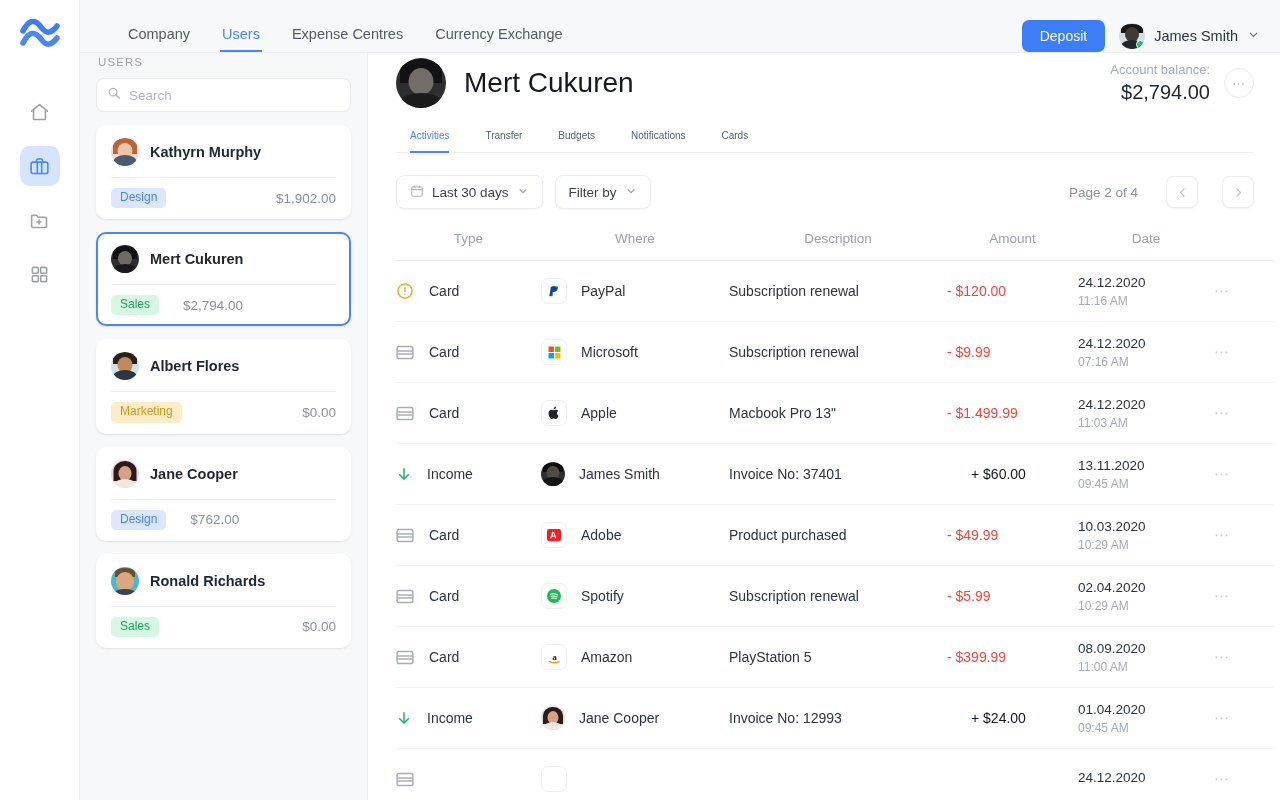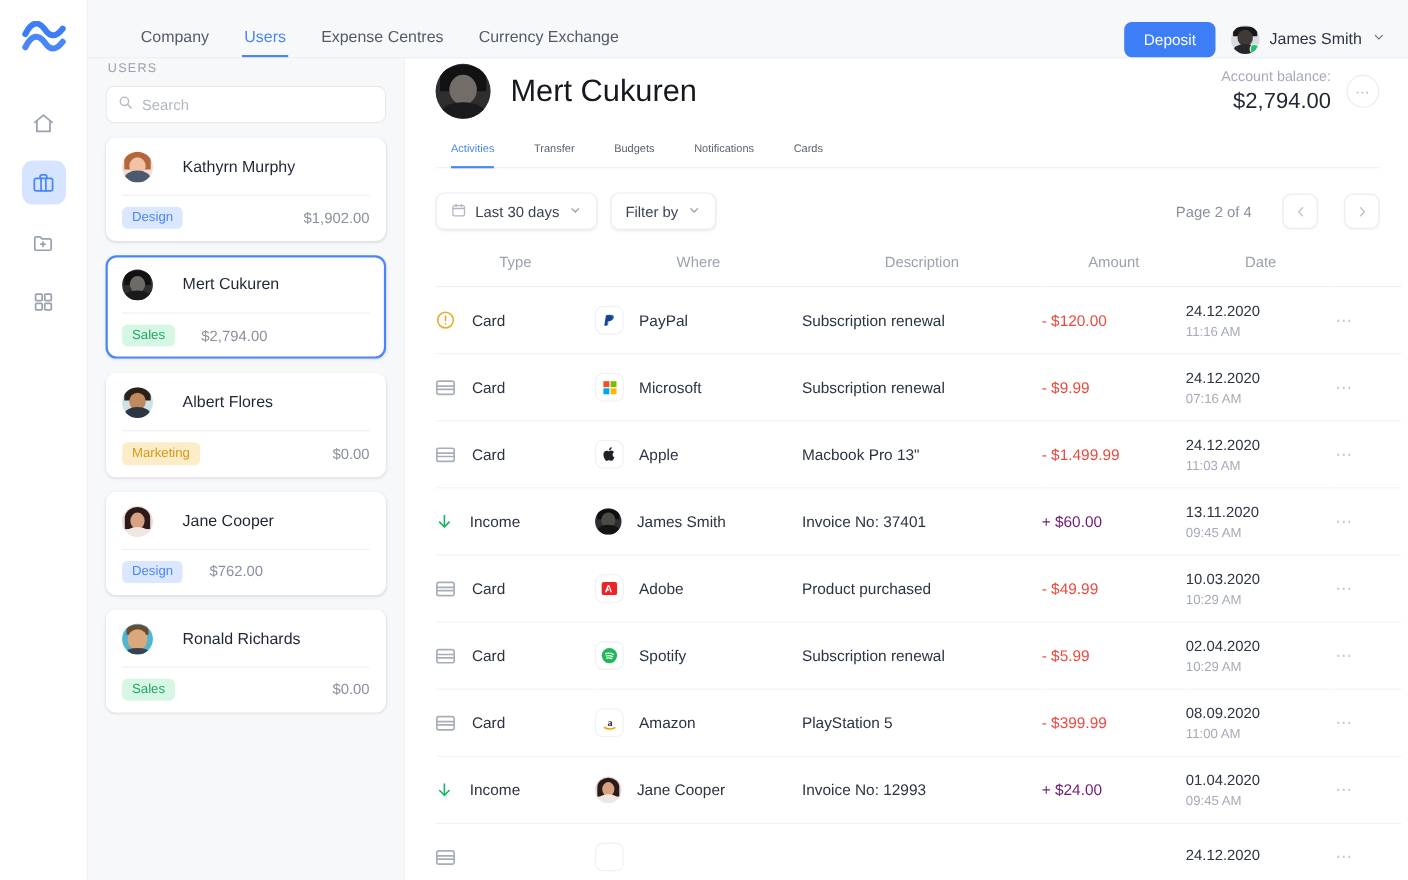--- a/index.html
+++ b/index.html
@@ -48,21 +48,21 @@
   }
   .search-box input::placeholder { color: #b2b8c2; }
 
   .user-card {
     margin-top: 13px; background: #ffffff; border-radius: 10px;
     border: 1px solid transparent;
     box-shadow: 0 1px 3px rgba(30,40,60,.07), 0 1px 1px rgba(30,40,60,.04);
     padding: 12px 14px 10px 14px;
   }
   .user-card.selected { border: 2px solid #4a86f7; padding: 11px 13px 9px 13px; }
-  .uc-top { display: flex; align-items: center; gap: 27px; }
+  .uc-top { display: flex; align-items: center; gap: 11px; font-weight: bold; }
   .uc-name { font-size: 14.5px; color: #1f2733; }
   .uc-divider { height: 1px; background: #edeff2; margin: 11px 0 0 0; }
   .uc-bot { display: flex; align-items: center; margin-top: 10px; }
   .chip {
     font-size: 12px; border-radius: 5px; padding: 3px 9px 4px 9px;
     display: inline-block; line-height: 1.1;
   }
   .chip.design    { background: #dbe7fe; color: #4a86f7; }
   .chip.sales     { background: #d6f7e4; color: #1fa463; }
   .chip.marketing { background: #fdecc8; color: #d39a16; }
@@ -161,21 +161,21 @@
   .c-desc { width: 218px; }
   .c-amt { width: 131px; }
   .c-date { width: 136px; }
   .c-act { width: 60px; }
 
   .cell-type { display: flex; align-items: center; gap: 15px; font-size: 14px; color: #2b3440; }
   .cell-where { display: flex; align-items: center; gap: 14px; font-size: 14px; color: #2b3440; }
   .cell-desc { font-size: 14px; color: #2b3440; }
   .cell-amt { font-size: 14px; }
   .cell-amt.neg { color: #ec4a3f; }
-  .cell-amt.pos { color: #701a75; }
+  .cell-amt.pos { color: #0f172a; margin-left: 24px; }
   .cell-date { font-size: 13.5px; color: #2b3440; }
   .cell-time { font-size: 12px; color: #a5abb5; margin-top: 4px; }
   .row-dots { color: #c3c8d0; font-size: 15px; letter-spacing: 1.5px; }
 
   .logo-tile {
     width: 26px; height: 26px; border-radius: 7px; background: #fff;
     border: 1px solid #eef0f3; display: flex; align-items: center;
     justify-content: center; flex: 0 0 26px; overflow: hidden;
   }
   .ic-warn { width: 18px; height: 18px; flex: 0 0 18px; }

